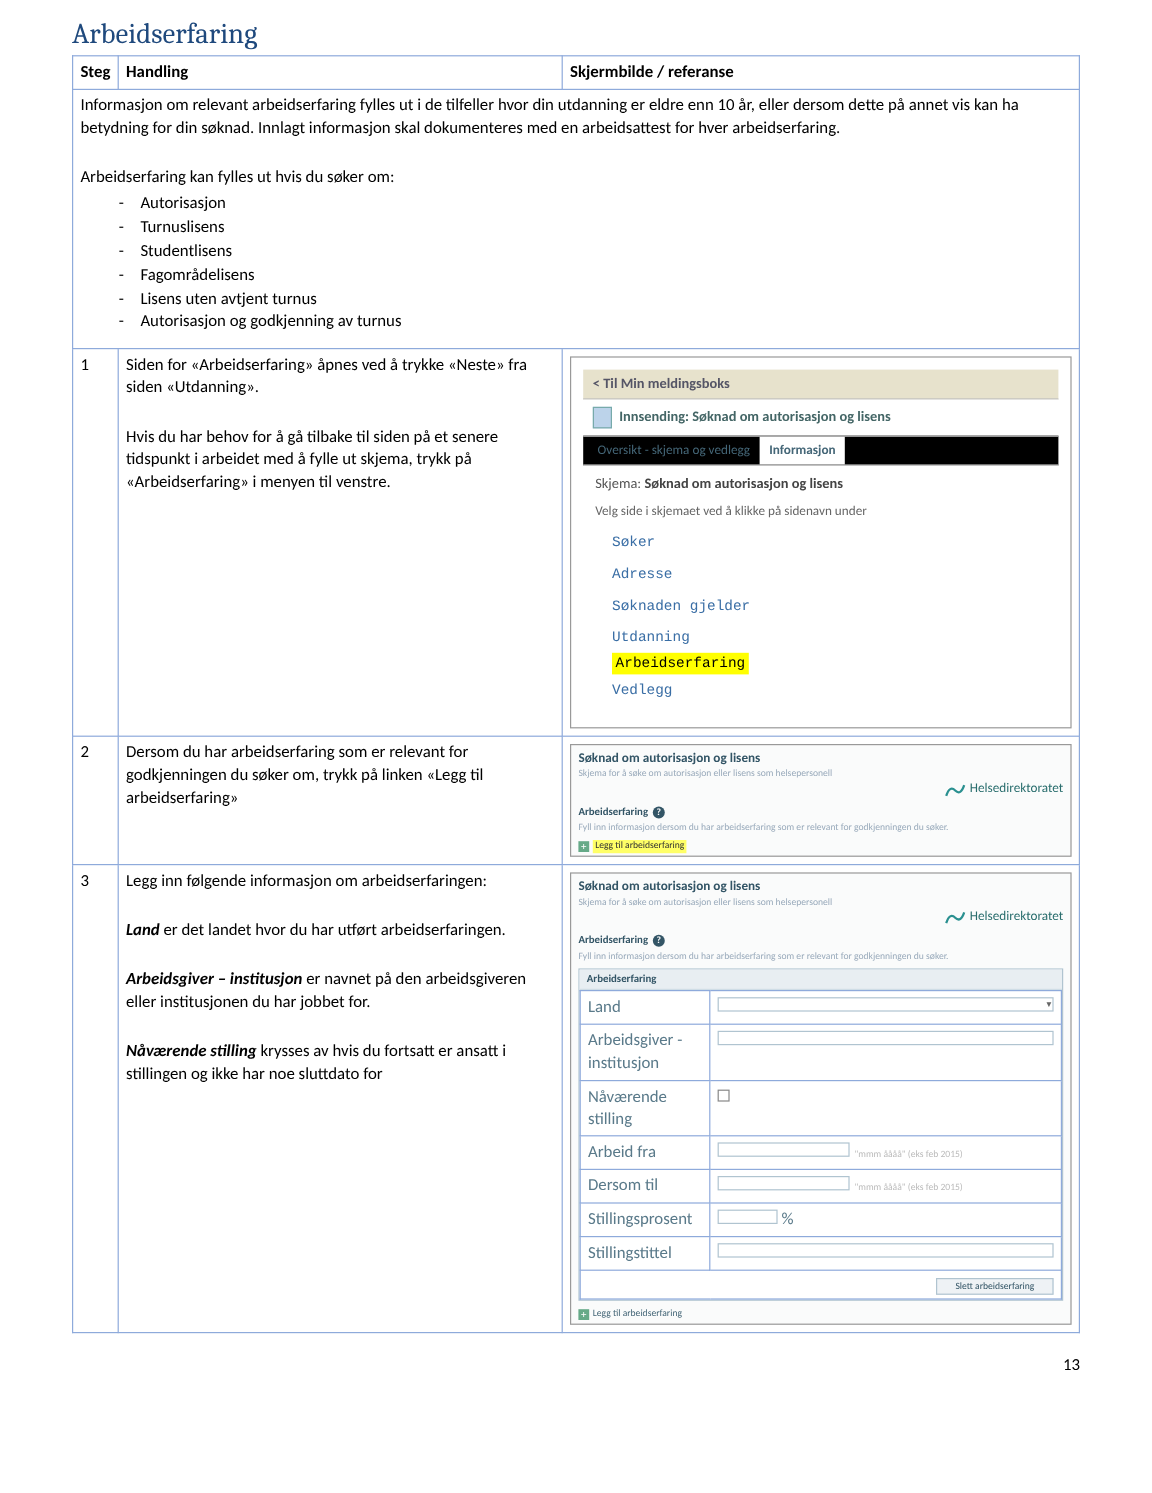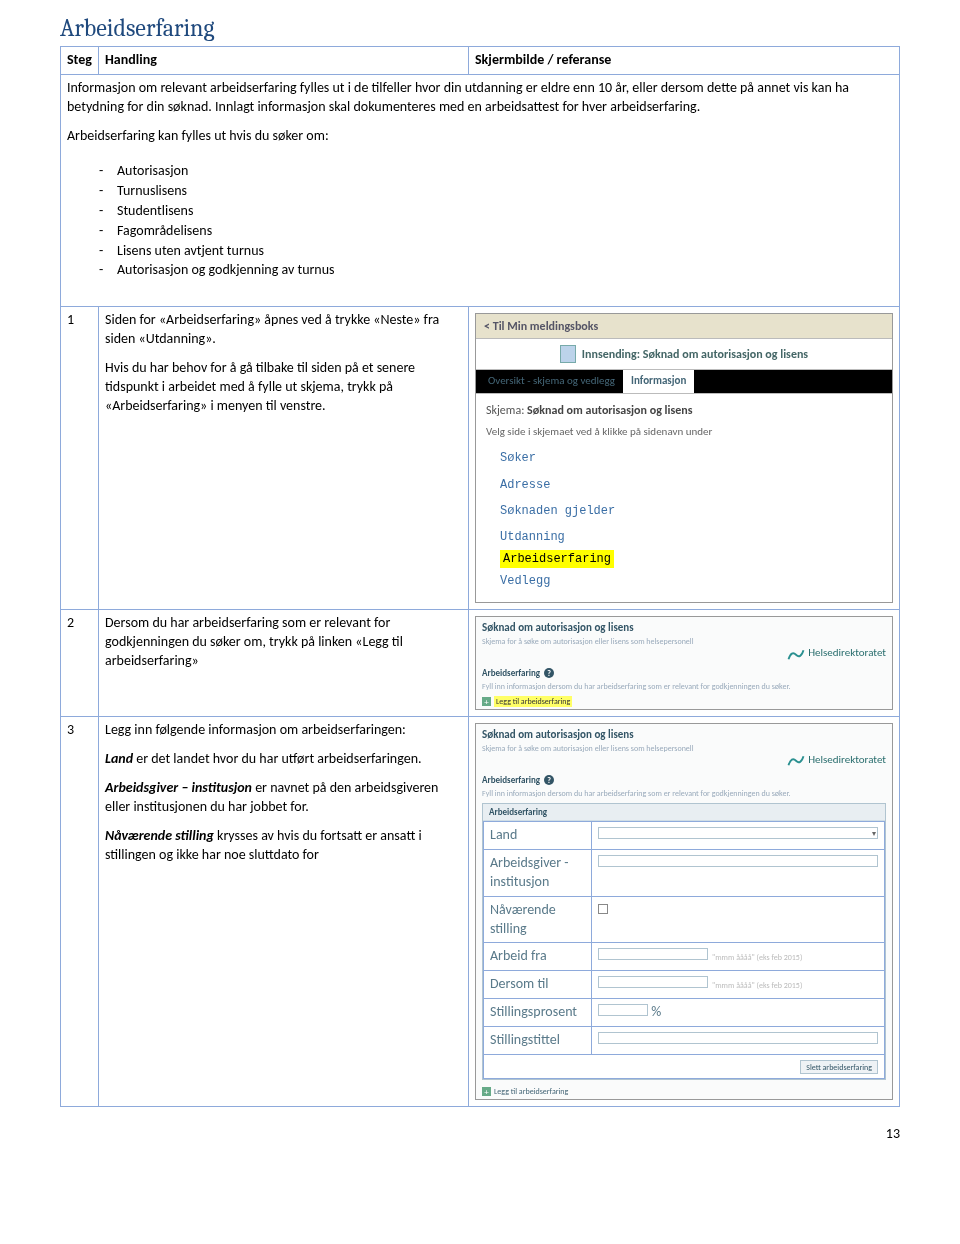--- a/index.html
+++ b/index.html
@@ -30,35 +30,35 @@
     font-size: 14px;
   }
   table.main th {
     font-weight: bold;
     background: #fff;
   }
   .steg-col { width: 36px; }
   .handling-col { width: 370px; }
   .ref-col { }
   .row-intro td { border-bottom: 1px solid #8eaadb; }
-  ul.dash { list-style: none; padding-left: 32px; margin: 16px 0; }
+  ul.dash { list-style: none; padding-left: 32px; margin: 2px 0; }
   ul.dash li { position: relative; padding-left: 18px; margin: 1px 0; }
   ul.dash li::before { content: "-"; position: absolute; left: 0; }
-  p.spaced { margin-top: 10px; }
+  p.spaced { margin-top: 22px; }
   .screenshot {
     background: #fff;
     border: 1px solid #999;
     font-size: 11px;
     color: #333;
     margin: 2px 0;
   }
   
-  .ss1 { padding: 0; width: 100%; }
+  .ss1 { padding: 10px; width: 100%; }
   .ss1 .backlink { background: #e7e2cc; color: #556; padding: 4px 8px; font-weight: bold; font-size: 12px; border-bottom: 1px solid #bbb; }
-  .ss1 .innsend { background: #fff; padding: 6px 8px; display:flex; align-items:center; gap:6px;justify-content:center; }
+  .ss1 .innsend { background: #fff; padding: 6px 8px; display:flex; align-items:center; gap:6px; }
   .ss1 .innsend .icon { width:16px; height:18px; background:#bcd3ea; border:1px solid #7aa; }
   .ss1 .innsend-text { color:#466; font-weight:bold; font-size:12px; }
   .ss1 .tabs { background:#000000; padding:0 4px; font-size:11px; display:flex; gap:0; border-top:1px solid #bbb; border-bottom:1px solid #bbb;}
   .ss1 .tab { padding:4px 8px; color:#467; }
   .ss1 .tab.active { background:#fff; font-weight:bold; }
   .ss1 .body { padding:8px 10px; background:#fff; }
   .ss1 .body .schema { color:#555; font-size:12px; }
   .ss1 .body .schema b { color:#444; font-weight:bold; }
   .ss1 .hint { color:#666; margin:6px 0; font-size:11px; }
   .ss1 .navlink { color:#3a6ea5; padding:5px 14px; display:block; font-size:12px;font-family:Liberation Mono, monospace; }
@@ -87,21 +87,21 @@
   .ss3-form table { width:100%; border-collapse:collapse; }
   .ss3-form td { padding:2px 6px; font-size:8px; color:#5a7a8a; }
   .ss3-form td.label { width: 120px; }
   .ss3-form .inp { border:1px solid #b0c4d0; height:12px; background:#fff; display:inline-block; }
   .ss3-form .sel { width: 280px; }
   .ss3-form .short { width: 110px; }
   .ss3-form .tiny { width: 50px; }
   .ss3-form .chk { width:10px; height:10px; border:1px solid #888; display:inline-block; }
   .ss3-form .eks { color:#bbb; font-size:8px; margin-left:4px; }
   .ss3-form .slett { text-align:right; padding:2px 6px; }
-  .ss3-form .btn { background:#eef2f5; border:1px solid #b0c4d0; padding:1px 5px; font-size:8px; color:#356; }
+  .ss3-form .btn { background:#eef2f5; border:1px solid #b0c4d0; padding:1px 15px; font-size:8px; color:#356; }
   .pagenum { text-align: right; font-size: 14px; margin-top: 18px; }
   .plainlink { color:#467; font-size:8px; }
 </style>
 </head>
 <body>
 
 <div class="hdr-title">Arbeidserfaring</div>
 
 <table class="main">
   <thead>

